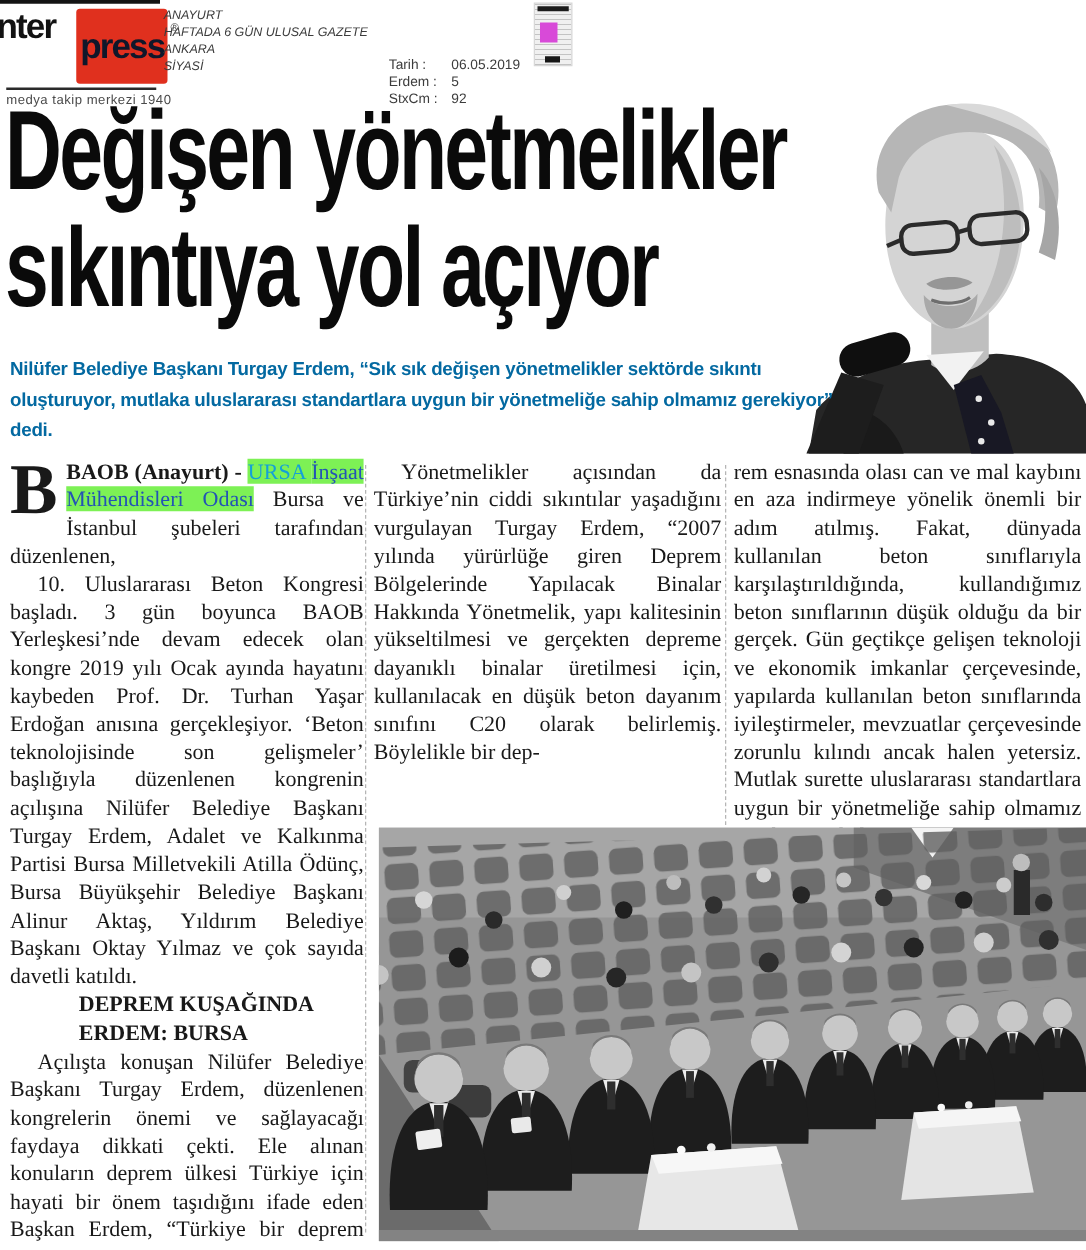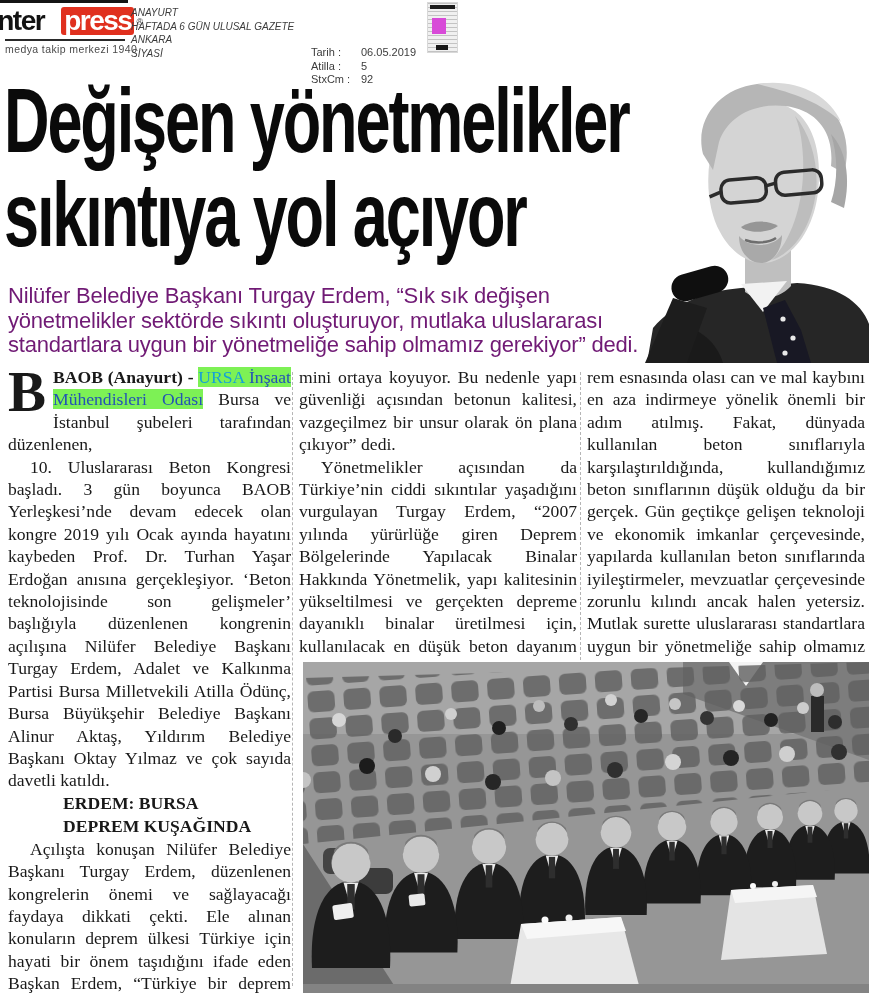--- a/index.html
+++ b/index.html
@@ -5,21 +5,21 @@
   html,body{margin:0;padding:0;background:#fff;}
   .page{position:relative;width:869px;height:1000px;background:#ffffff;overflow:hidden;
         font-family:"Liberation Sans",sans-serif;color:#161616;}
 
   
   .topbar{position:absolute;left:0;top:0;width:128px;height:3px;background:#141414;}
   .logo{position:absolute;left:5px;top:7px;width:124px;}
   .logo-row{display:flex;align-items:flex-start;font-weight:bold;font-size:28px;
             letter-spacing:-1.5px;line-height:28px;justify-content:center;}
   .logo-inter{color:#121212;}
-  .logo-press{color:#ffffff;background:#e0301e;padding:0 3px;border-radius:3px;margin-left:17px;}
+  .logo-press{color:#0f172a;background:#e0301e;padding:16px 3px;border-radius:3px;margin-left:17px;}
   .logo-reg{font-size:9px;color:#444;margin:1px 0 0 2px;font-weight:normal;letter-spacing:0;}
   .logo-rule{border-top:2px solid #2a2a2a;margin-top:3px;width:120px;}
   .logo-tagline{font-size:10.5px;color:#4a4a4a;margin-top:2px;white-space:nowrap;letter-spacing:.4px;}
   .pubinfo{position:absolute;left:131px;top:6px;font-size:10px;color:#3c3c3c;line-height:13.5px;font-style:italic;}
   .meta{position:absolute;left:311px;top:6px;font-size:11px;color:#3c3c3c;line-height:13.5px;margin-top:40px;}
   .meta-row{display:flex;}
   .meta-label{width:50px;}
   .thumb{position:absolute;left:428px;top:3px;width:29px;height:49px;background:#f0f0f0;
          box-shadow:0 0 0 1px #d8d8d8;overflow:hidden;}
   .thumb-lines{position:absolute;inset:0;background:repeating-linear-gradient(180deg,rgba(140,140,140,.45) 0 1px,transparent 1px 4px);}
@@ -27,22 +27,22 @@
   .thumb-hl{position:absolute;left:4px;top:15px;width:14px;height:16px;background:#d84ad8;}
   .thumb-foot{position:absolute;left:8px;top:42px;width:12px;height:5px;background:#161616;}
 
   
   .headline{position:absolute;left:4px;top:74px;color:#0a0a0a;font-weight:bold;
             font-size:90px;line-height:94px;letter-spacing:-3px;}
   .hline{white-space:nowrap;}
   .hline>span{display:inline-block;transform:scaleX(.70);transform-origin:0 50%;}
 
   
-  .subhead{position:absolute;left:8px;top:284px;width:668px;font-size:22px;line-height:24.5px;
-           color:#701a75;letter-spacing:-.2px;}
+  .subhead{position:absolute;left:8px;top:284px;width:668px;font-size:15px;line-height:24.5px;
+           color:#0369a1;letter-spacing:-.2px;font-weight:bold;}
 
   
   .portrait{position:absolute;left:645px;top:76px;width:224px;height:287px;}
   .conf{position:absolute;left:303px;top:662px;width:566px;height:331px;}
 
   
   .col{position:absolute;top:366px;font-family:"Liberation Serif",serif;font-size:17.6px;
        line-height:22.4px;color:#191919;text-align:justify;overflow:hidden;}
   .col1{left:8px;width:283px;height:632px;}
   .col2{left:299px;width:278px;height:300px;}
@@ -82,21 +82,21 @@
     <div>ANKARA</div>
     <div>SİYASİ</div>
   </div>
 
   <div class="meta">
     <div class="meta-row">
       <span class="meta-label">Tarih :</span>
       <span>06.05.2019</span>
     </div>
     <div class="meta-row">
-      <span class="meta-label">Atilla :</span>
+      <span class="meta-label">Erdem :</span>
       <span>5</span>
     </div>
     <div class="meta-row">
       <span class="meta-label">StxCm :</span>
       <span>92</span>
     </div>
   </div>
 
   <div class="thumb">
     <div class="thumb-lines"></div>
@@ -140,27 +140,26 @@
   </svg>
 
   <div class="subhead">Nilüfer Belediye Başkanı Turgay Erdem, “Sık sık değişen yönetmelikler sektörde sıkıntı oluşturuyor, mutlaka uluslararası standartlara uygun bir yönetmeliğe sahip olmamız gerekiyor” dedi.</div>
 
   <div class="vrule vrule1"></div>
   <div class="vrule vrule2"></div>
 
   <div class="col col1">
     <p><span class="dropcap">B</span><span class="bold">BAOB (Anayurt) - </span><span class="hl hl-a">URSA </span><span class="hl hl-b">İnşaat Mühendisleri Odası</span><span> Bursa ve İstanbul şubeleri tarafından düzenlenen,</span></p>
     <p class="indent">10. Uluslararası Beton Kongresi başladı. 3 gün boyunca BAOB Yerleşkesi’nde devam edecek olan kongre 2019 yılı Ocak ayında hayatını kaybeden Prof. Dr. Turhan Yaşar Erdoğan anısına gerçekleşiyor. ‘Beton teknolojisinde son gelişmeler’ başlığıyla düzenlenen kongrenin açılışına Nilüfer Belediye Başkanı Turgay Erdem, Adalet ve Kalkınma Partisi Bursa Milletvekili Atilla Ödünç, Bursa Büyükşehir Belediye Başkanı Alinur Aktaş, Yıldırım Belediye Başkanı Oktay Yılmaz ve çok sayıda davetli katıldı.</p>
+    <p class="colhead">DEPREM KUŞAĞINDA</p>
     <p class="colhead">ERDEM:  BURSA</p>
-    <p class="colhead">DEPREM KUŞAĞINDA</p>
     <p class="indent">Açılışta konuşan Nilüfer Belediye Başkanı Turgay Erdem, düzenlenen kongrelerin önemi ve sağlayacağı faydaya dikkati çekti. Ele alınan konuların deprem ülkesi Türkiye için hayati bir önem taşıdığını ifade eden Başkan Erdem, “Türkiye bir deprem ülkesi ve Bursa’da bu kuşağın içinde yer alıyor. Yaşadığımız depremler, can kayıpları, yapı güvenliğinin öne-</p>
   </div>
 
   <div class="col col2">
-    <p>mini ortaya koyuyor. Bu nedenle yapı güvenliği açısından betonun kalitesi, vazgeçilmez bir unsur olarak ön plana çıkıyor” dedi.</p>
     <p class="indent">Yönetmelikler açısından da Türkiye’nin ciddi sıkıntılar yaşadığını vurgulayan Turgay Erdem, “2007 yılında yürürlüğe giren Deprem Bölgelerinde Yapılacak Binalar Hakkında Yönetmelik, yapı kalitesinin yükseltilmesi ve gerçekten depreme dayanıklı binalar üretilmesi için, kullanılacak en düşük beton dayanım sınıfını C20 olarak belirlemiş.  Böylelikle bir dep-</p>
   </div>
 
   <div class="col col3">
     <p>rem esnasında olası can ve mal kaybını en aza indirmeye yönelik önemli bir adım atılmış. Fakat, dünyada kullanılan beton sınıflarıyla karşılaştırıldığında, kullandığımız beton sınıflarının düşük olduğu da bir gerçek. Gün geçtikçe gelişen teknoloji ve ekonomik imkanlar çerçevesinde, yapılarda kullanılan beton sınıflarında iyileştirmeler, mevzuatlar çerçevesinde zorunlu kılındı ancak halen yetersiz. Mutlak surette uluslararası standartlara uygun bir yönetmeliğe sahip olmamız gerekiyor” dedi.</p>
   </div>
 
   <svg class="conf" viewBox="0 0 566 331" aria-hidden="true">
     <rect width="566" height="331" fill="#969696"></rect>
     <rect width="566" height="72" fill="#a6a6a6"></rect>

